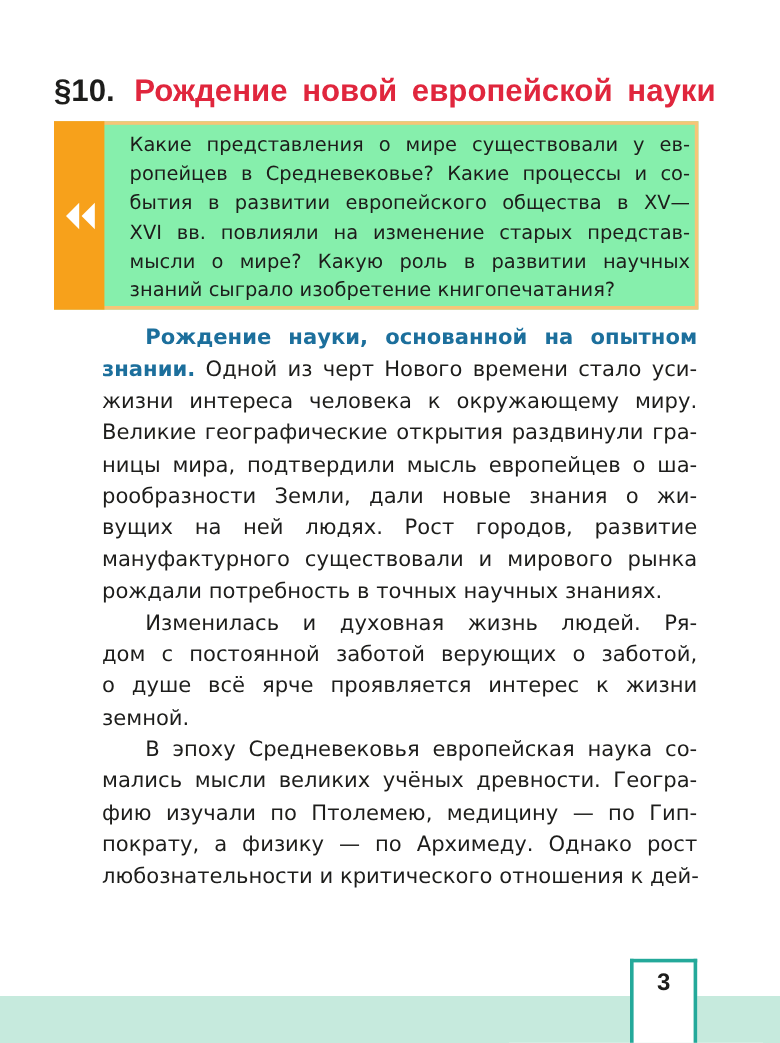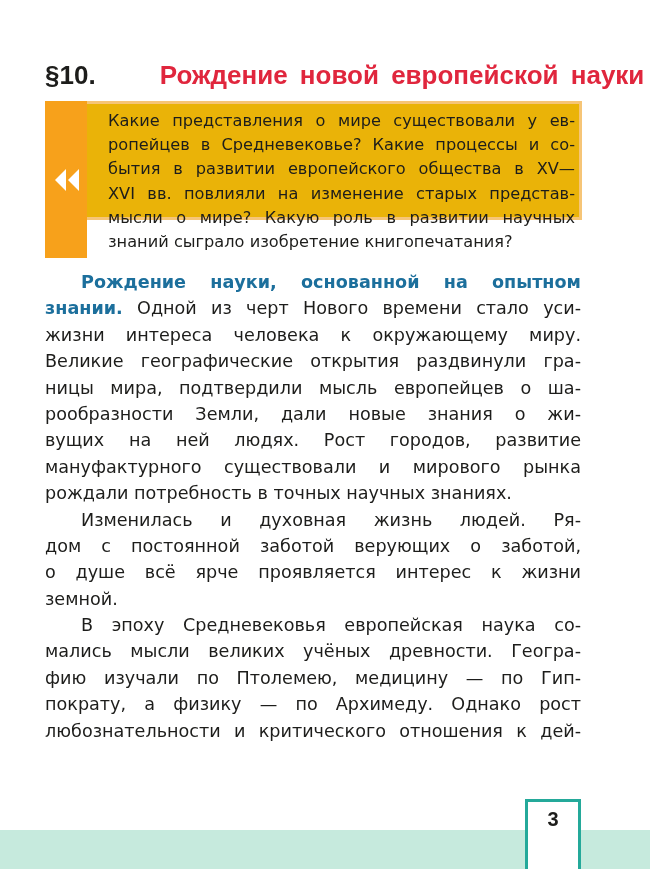--- a/index.html
+++ b/index.html
@@ -21,31 +21,31 @@
       top: 58px;
       width: 540px;
       font-family: "Liberation Sans", sans-serif;
       font-weight: bold;
       font-size: 26px;
       line-height: 34px;
       white-space: nowrap;
       word-spacing: 5px;
     }
     .section-num { color: #1d1d1b; margin-right: 4px; }
-    .section-title { color: #e0263d; margin-left: 48px; }
+    .section-title { color: #e0263d; }
 
     .question-box {
       position: absolute;
       left: 45px;
       top: 101px;
       width: 537px;
-      height: 119px;
+      height: 157px;
       box-sizing: border-box;
       border: 3px solid #f6c577;
-      background: #eab308;
+      background: #86efac;
     }
     .question-bar {
       position: absolute;
       left: -3px;
       top: -3px;
       width: 42px;
       height: 157px;
       background: #f7a11b;
     }
     .rewind-icon {
@@ -82,20 +82,21 @@
       font-size: 17.6px;
       line-height: 26.4px;
       color: #1d1d1b;
     }
     .line {
       display: block;
       text-align: justify;
       text-align-last: justify;
       white-space: nowrap;
       height: 26.4px;
+      margin-left: 40px;
     }
     .line.last { text-align-last: left; }
     .line.indent { padding-left: 36px; }
     .subheading {
       color: #1c6f9c;
       font-weight: bold;
     }
 
     .footer-band {
       position: absolute;

